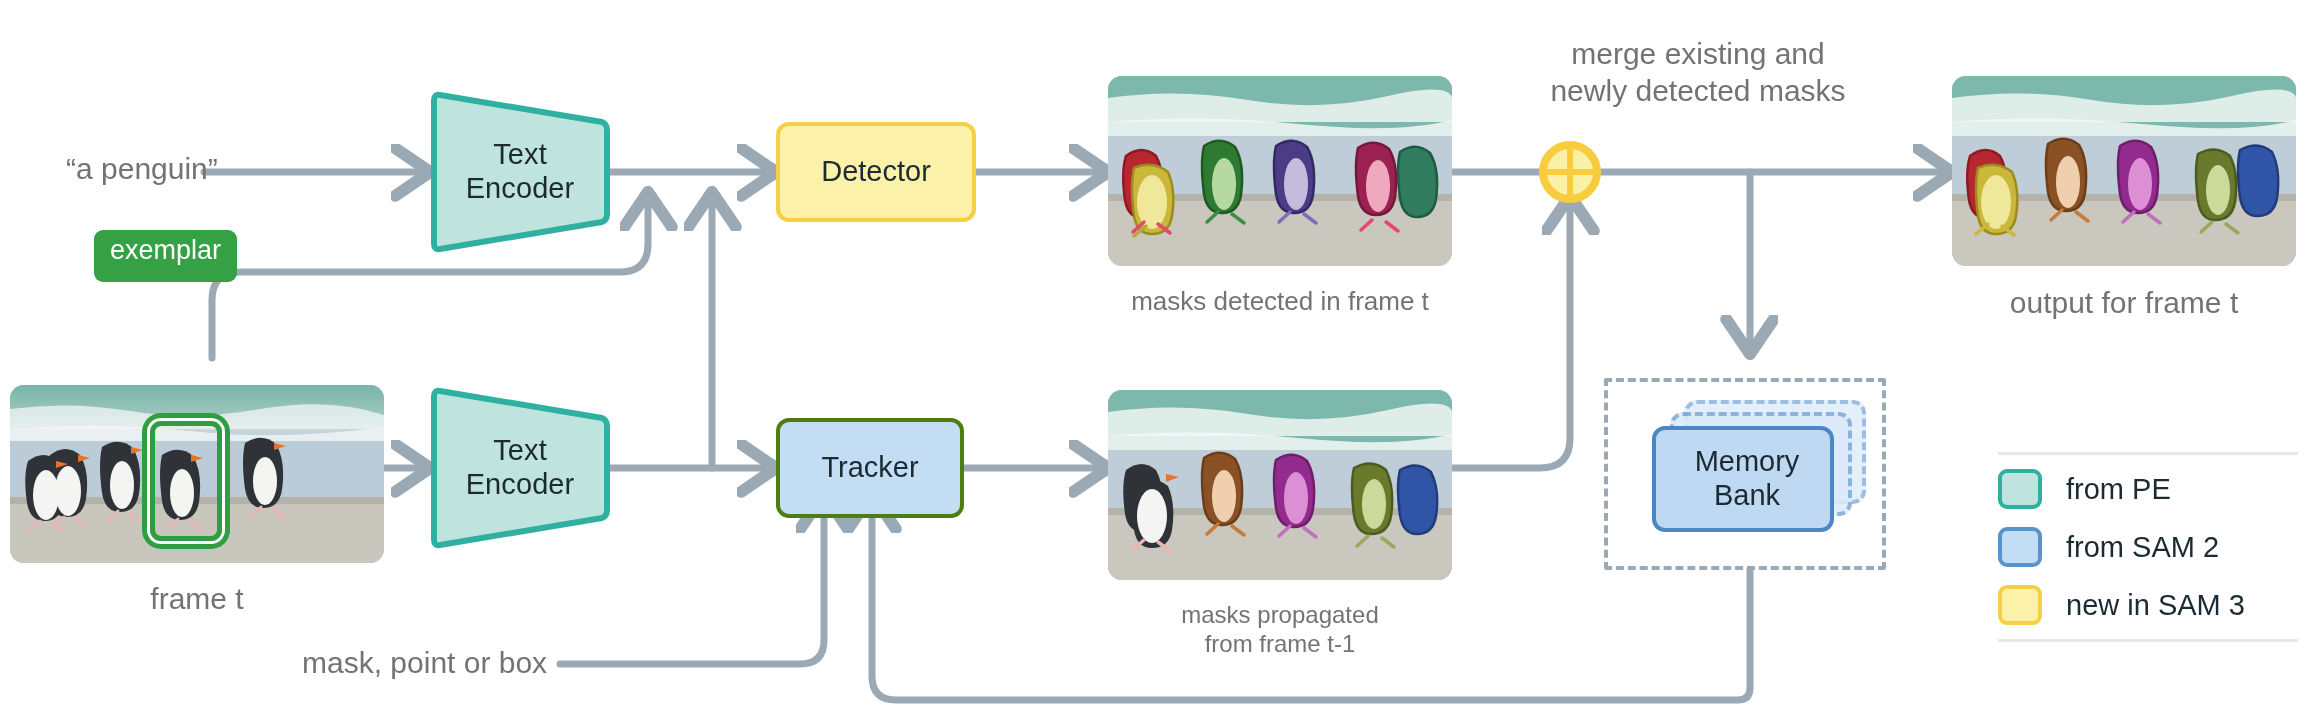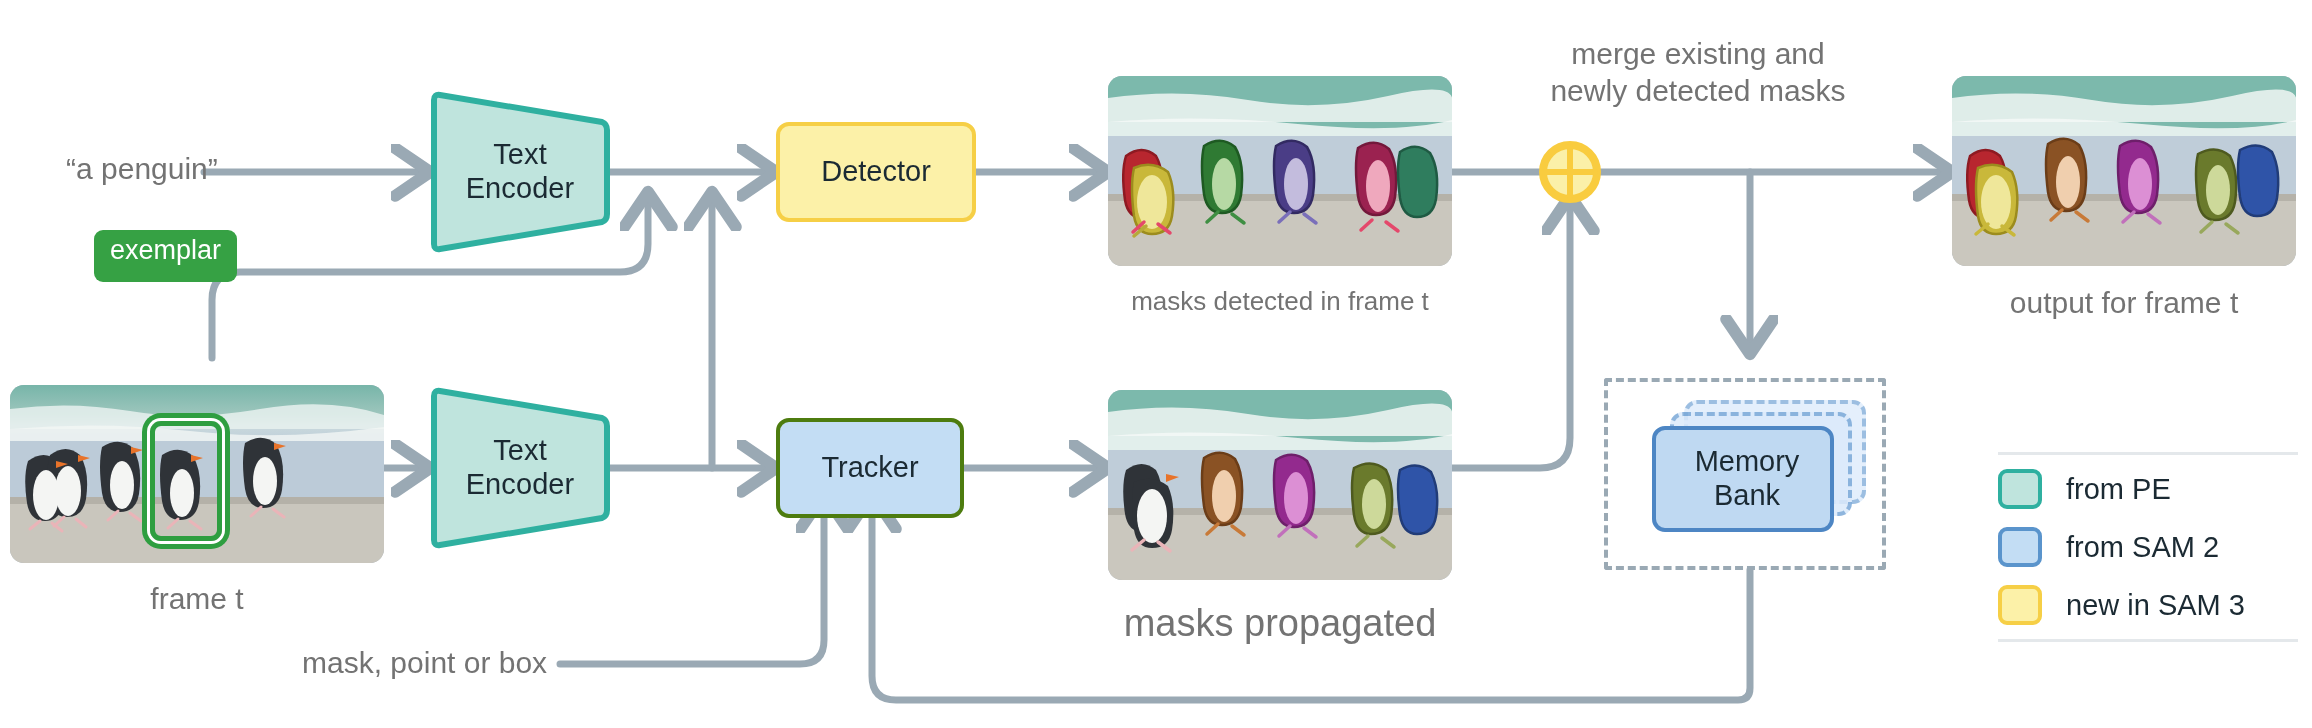--- a/index.html
+++ b/index.html
@@ -295,22 +295,23 @@
         <ellipse cx="266" cy="114" rx="12" ry="25" fill="#cdd99a"></ellipse>
         <path d="M292,80 q17,-10 31,2 q9,18 5,44 q-3,18 -19,18 q-14,0 -17,-19 q-4,-29 0,-45 Z" fill="#2f54a8" stroke="#213c78"></path>
       </g>
       <g stroke-width="3.5" stroke-linecap="round" fill="none">
         <path d="M110,134 l-11,10 M124,136 l12,9" stroke="#c87a38"></path>
         <path d="M182,136 l-11,10 M196,138 l12,9" stroke="#c170bb"></path>
         <path d="M260,146 l-11,10 M274,148 l12,9" stroke="#98a85c"></path>
       </g>
     </svg>
   </div>
-  <div class="lbl c" style="left:1280px;top:600px;font-size:38px;line-height:1.22;">
+  <div class="lbl c" style="left:1280px;top:600px;font-size:24px;line-height:1.22;">
     <div>masks propagated</div>
+    <div>from frame t-1</div>
   </div>
 
   <div class="memdashed" style="left:1604px;top:378px;width:282px;height:192px;"></div>
   <div class="memghost" style="left:1684px;top:400px;width:182px;height:104px;opacity:.75;"></div>
   <div class="memghost" style="left:1670px;top:412px;width:182px;height:104px;opacity:.85;"></div>
   <div class="rbox membank" style="left:1652px;top:426px;width:182px;height:106px;padding-left:8px;">
     <span>Memory</span>
     <span>Bank</span>
   </div>
 

